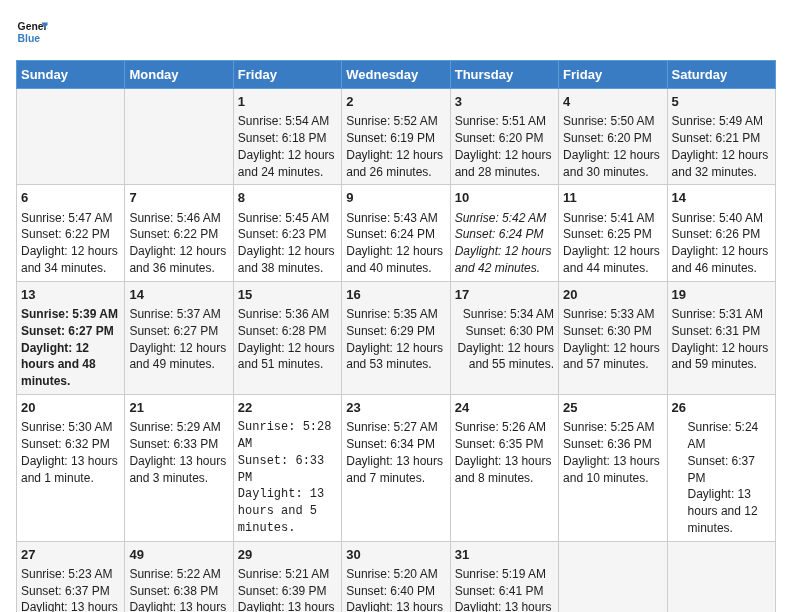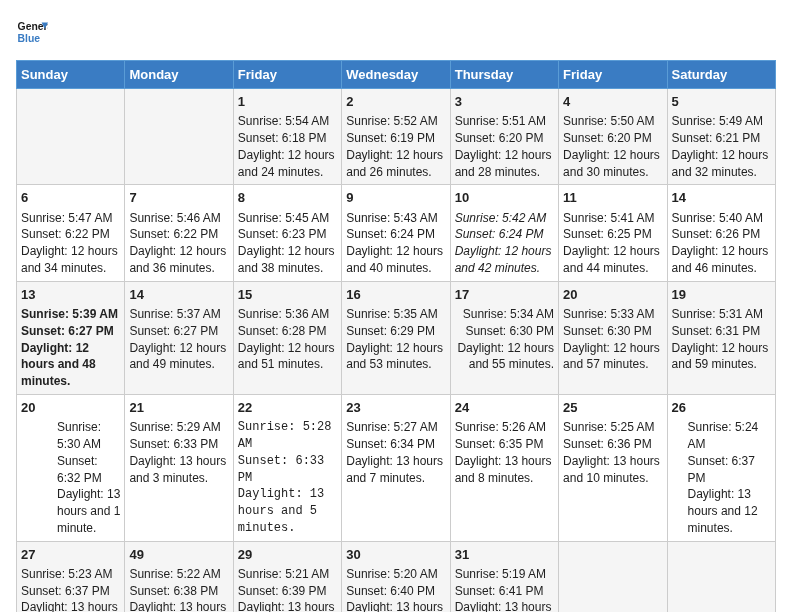--- a/index.html
+++ b/index.html
@@ -221,21 +221,21 @@
         <td>
           <span class="day-number">19</span>
           <div class="day-info" style="white-space: pre-line;">Sunrise: 5:31 AM
 Sunset: 6:31 PM
 Daylight: 12 hours and 59 minutes.</div>
         </td>
       </tr>
       <tr>
         <td>
           <span class="day-number">20</span>
-          <div class="day-info" style="white-space: pre-line; margin-left: 36px;">Sunrise: 5:30 AM
+          <div class="day-info" style="white-space: pre-line;">Sunrise: 5:30 AM
 Sunset: 6:32 PM
 Daylight: 13 hours and 1 minute.</div>
         </td>
         <td>
           <span class="day-number">21</span>
           <div class="day-info" style="white-space: pre-line;">Sunrise: 5:29 AM
 Sunset: 6:33 PM
 Daylight: 13 hours and 3 minutes.</div>
         </td>
         <td>

